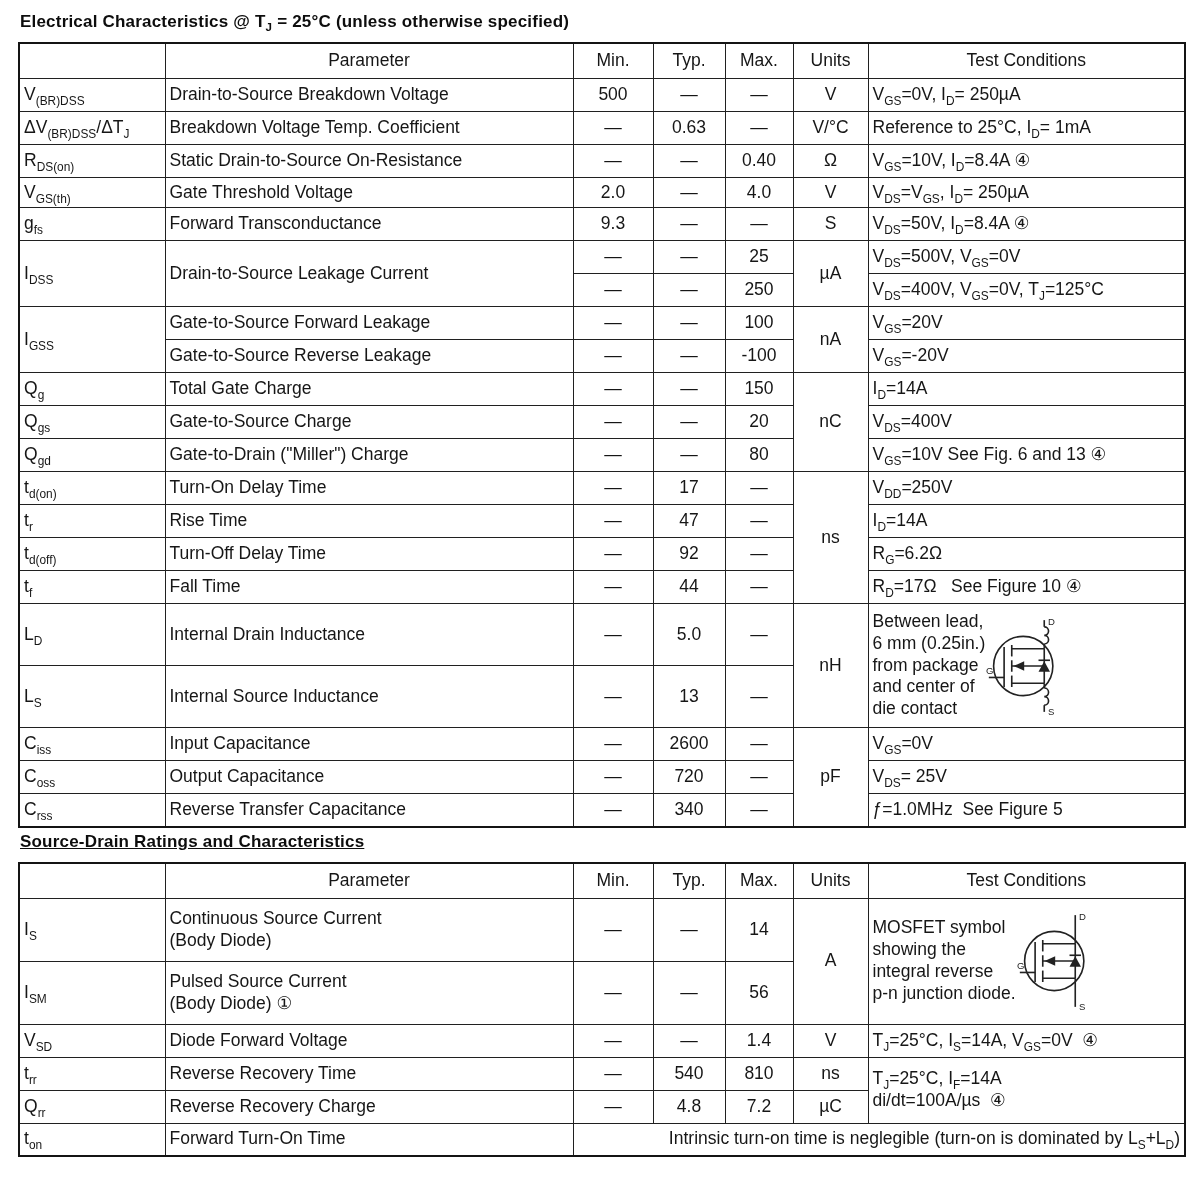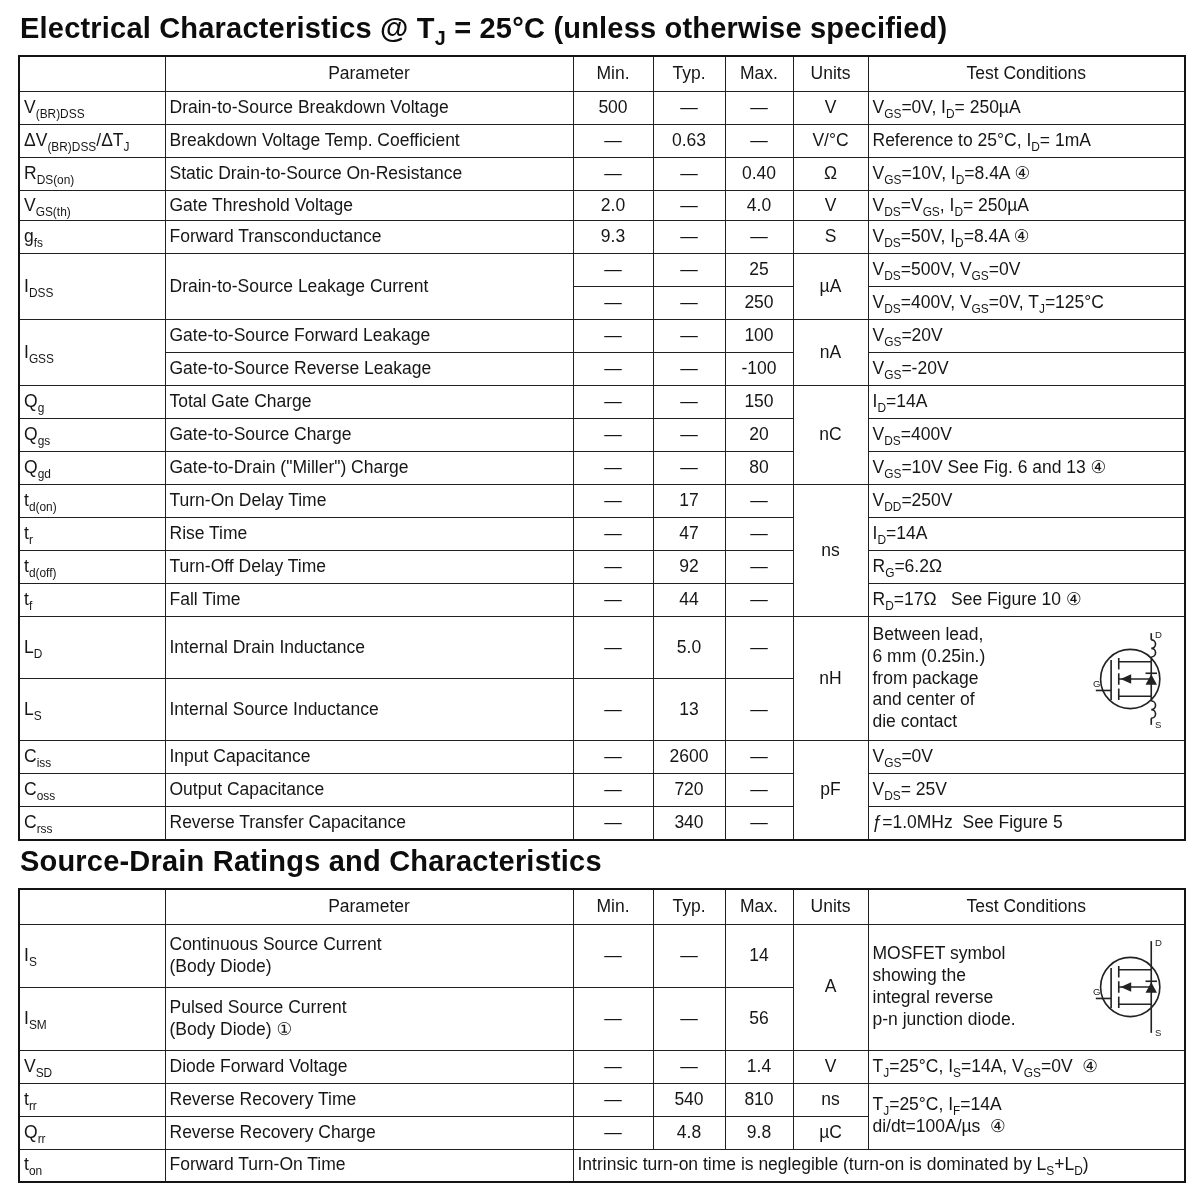--- a/index.html
+++ b/index.html
@@ -3,44 +3,44 @@
 <meta charset="utf-8">
 <style>
   html,body{margin:0;padding:0;background:#ffffff;}
   body{
     width:1200px;height:1200px;box-sizing:border-box;
     font-family:"Liberation Sans", sans-serif;
     color:#111;
     padding:8px 16px;
   }
   .doc-title{
-    font-size:29px;font-weight:bold;letter-spacing:0.2px;
+    font-size:17px;font-weight:bold;letter-spacing:0.2px;
     margin:4px 0 10px 4px;color:#0d0d0d;
   }
-  .doc-title.second{}
+  .doc-title.second{text-decoration:underline;}
   table.spec{
     border-collapse:collapse;table-layout:fixed;width:1166px;
     border:2.5px solid #141414;margin-left:2px;
   }
   table.spec th, table.spec td{
     border:1.6px solid #202020;
     font-size:17.5px;line-height:1.25;
     padding:2px 4px;vertical-align:middle;color:#161616;
     overflow:hidden;
   }
   table.spec th{font-weight:normal;text-align:center;height:30px;}
   td.sym{text-align:left;padding-left:9px;}
   td.param{text-align:left;padding-left:10px;}
   td.val{text-align:center;}
   td.units{text-align:center;}
   td.cond{text-align:left;padding-left:10px;}
   td.dim{color:#909090;}
-  td.note{text-align:left;font-size:16.5px;}
+  td.note{text-align:right;font-size:16.5px;}
   sub{font-size:68%;line-height:0;}
-  .cond-flex{display:flex;align-items:center;justify-content:space-between;}
+  .cond-flex{display:flex;align-items:center;}
   .cond-text{flex:0 0 auto;}
   .mosfet{flex:0 0 auto;margin-right:2px;}
   .mosfet svg{display:block;}
 </style>
 </head>
 <body>
 
 <h1 class="doc-title">Electrical Characteristics @ T<sub>J</sub> = 25°C (unless otherwise specified)</h1>
 
 <table class="spec" id="electrical-table">
@@ -359,21 +359,21 @@
         <td class="val">540</td>
         <td class="val">810</td>
         <td class="units">ns</td>
         <td rowspan="2" class="cond">T<sub>J</sub>=25°C, I<sub>F</sub>=14A<br>di/dt=100A/µs&nbsp; ④</td>
       </tr>
       <tr style="height: 33px;">
         <td class="sym">Q<sub>rr</sub></td>
         <td class="param">Reverse Recovery Charge</td>
         <td class="val">—</td>
         <td class="val">4.8</td>
-        <td class="val">9.8</td>
+        <td class="val">7.2</td>
         <td class="units">µC</td>
       </tr>
       <tr style="height: 33px;">
         <td class="sym">t<sub>on</sub></td>
         <td class="param">Forward Turn-On Time</td>
         <td colspan="5" class="note">Intrinsic turn-on time is neglegible (turn-on is dominated by L<sub>S</sub>+L<sub>D</sub>)</td>
       </tr>
     </tbody>
 </table>
 

